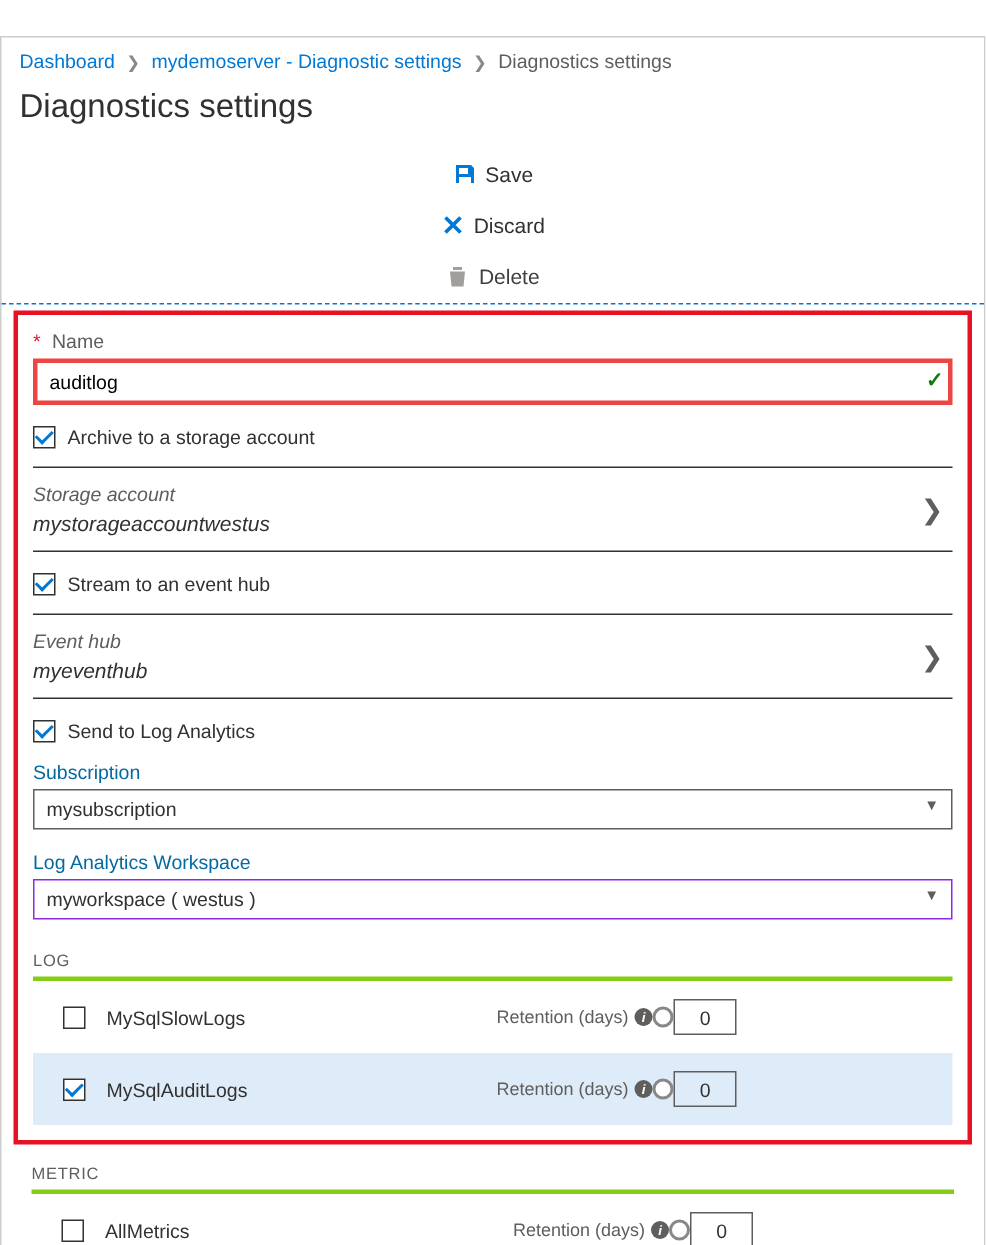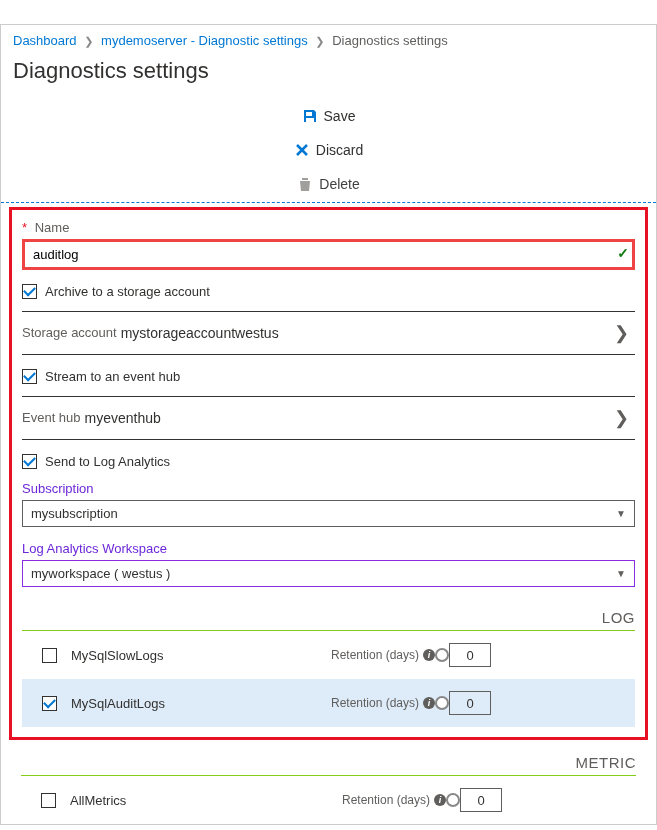--- a/index.html
+++ b/index.html
@@ -27,32 +27,32 @@
     .text-input { width: 100%; padding: 5px 28px 5px 8px; border: 3px solid #ef4444; font-size: 13px; position: relative; }
     .input-wrap { position: relative; margin-top: 4px; }
     .check-valid { position: absolute; right: 6px; top: 6px; color: #107c10; font-weight: bold; font-size: 14px; }
 
     .chk-row { display: flex; align-items: center; gap: 8px; margin: 14px 0 12px; }
     .chk { width: 15px; height: 15px; border: 1px solid #323130; display: inline-flex; align-items: center; justify-content: center; cursor: pointer; background: #fff; }
     .chk.checked::after { content: ""; width: 9px; height: 5px; border-left: 2px solid #0078d4; border-bottom: 2px solid #0078d4; transform: rotate(-45deg) translate(1px,-1px); }
     .chk-label { font-size: 13px; }
 
     .sub-row { border-top: 1px solid #323130; border-bottom: 1px solid #323130; padding: 10px 0; margin: 4px 0 14px; display: flex; justify-content: space-between; align-items: center; cursor: pointer; }
-    .sub-row .sub-inner { display: flex; flex-direction: row; gap: 4px; }
+    .sub-row .sub-inner { display: flex; flex-direction: column; gap: 4px; font-style: italic; }
     .sub-row .sub-label { color: #605e5c; font-size: 13px; }
     .sub-row .sub-value { font-size: 14px; }
     .chev { font-size: 18px; color: #605e5c; padding-right: 6px; }
 
     .select-group { margin: 8px 0 14px; }
-    .select-label { color: #6d28d9; font-size: 13px; margin-bottom: 4px; display: block; }
-    .select-box { border: 1px solid #605e5c; padding: 5px 8px; font-size: 13px; display: flex; justify-content: space-between; align-items: center; cursor: pointer; background: #fff; }
+    .select-label { color: #0369a1; font-size: 13px; margin-bottom: 4px; display: block; }
+    .select-box { border: 1px solid #605e5c; padding: 5px 8px; font-size: 13px; display: flex; justify-content: space-between; cursor: pointer; background: #fff; }
     .select-box.purple { border-color: #8a2be2; }
     .caret-down { font-size: 10px; color: #605e5c; }
 
-    .section-head { font-size: 15px; letter-spacing: 0.5px; color: #605e5c; border-bottom: 1px solid #84cc16; padding: 4px 0; margin-top: 18px; text-transform: uppercase; text-align: right; }
+    .section-head { font-size: 11px; letter-spacing: 0.5px; color: #605e5c; border-bottom: 3px solid #84cc16; padding: 4px 0; margin-top: 18px; text-transform: uppercase; }
     .section-head.outer { margin: 10px 20px 0; }
 
     .log-row { display: flex; align-items: center; justify-content: space-between; padding: 12px 4px 12px 20px; }
     .log-row.selected { background: #deecf9; }
     .log-left { display: flex; align-items: center; gap: 14px; }
     .log-right { display: flex; gap: 4px; flex: 0 0 300px; }
     .ret-label { color: #605e5c; font-size: 12px; display: flex; align-items: center; gap: 4px; }
     .info-icon { width: 12px; height: 12px; border-radius: 50%; background: #605e5c; color: #fff; font-size: 9px; font-weight: bold; display: inline-flex; align-items: center; justify-content: center; font-style: italic; }
     .slider-row { display: flex; align-items: center; gap: 10px; }
     .slider-track { flex: 1; height: 6px; background: #c8c6c4; position: relative; }

